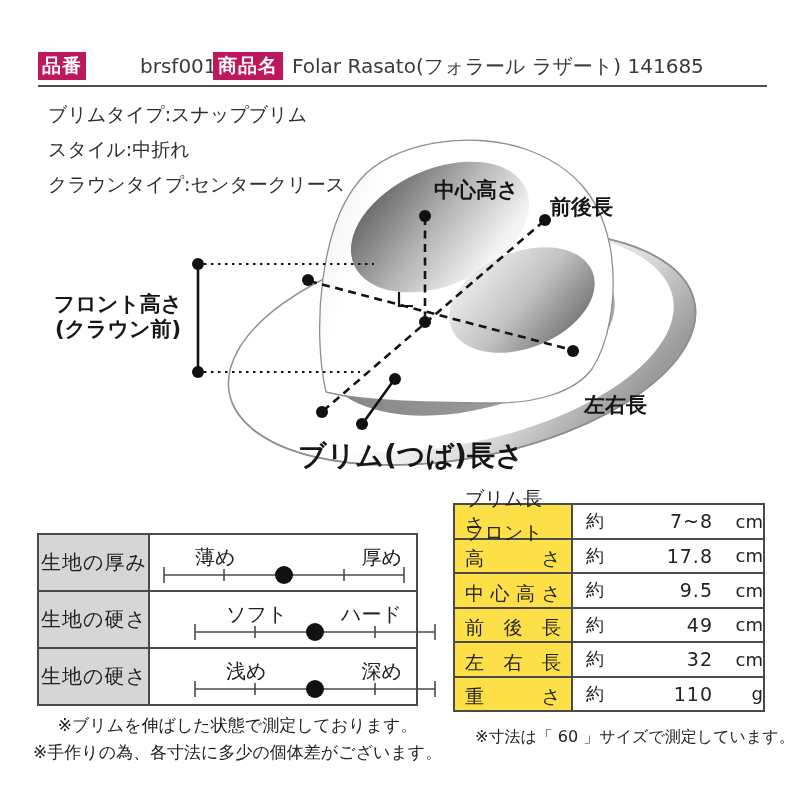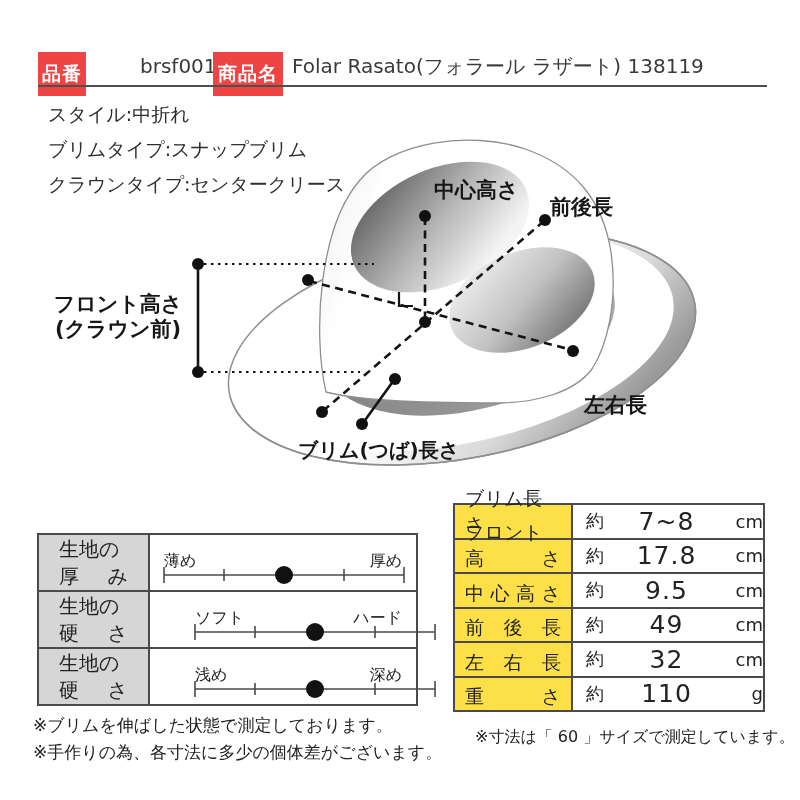--- a/index.html
+++ b/index.html
@@ -2,21 +2,21 @@
 <html><head>
 <meta charset="utf-8">
 <style>
   html,body{margin:0;padding:0;background:#fff;}
   .page{
     position:relative;width:800px;height:800px;background:#fff;overflow:hidden;
     font-family:"DejaVu Sans","Liberation Sans",sans-serif;color:#2e2e2e;
   }
   
   .hdr-tag{
-    position:absolute;height:44px;background:#ef4444;color:#fff;
+    position:absolute;height:28px;background:#be185d;color:#fff;
     display:flex;align-items:center;justify-content:center;
     font-size:19px;font-weight:600;letter-spacing:1px;
   }
   .hdr-val{
     position:absolute;top:52px;height:28px;display:flex;align-items:center;
     font-size:20px;color:#3a3a3a;white-space:nowrap;
   }
   .hdr-rule{position:absolute;left:38px;top:85px;width:729px;height:2px;background:#4f4f4f;}
   
   .specs{position:absolute;left:48px;top:102px;font-size:19px;color:#2e2e2e;}
@@ -28,65 +28,65 @@
   
   .scale-table{
     position:absolute;left:37px;top:533px;width:381px;
     border:2px solid #4a4a4a;box-sizing:border-box;background:#fff;
   }
   .s-row{display:flex;height:55px;}
   .s-row + .s-row{border-top:2px solid #4a4a4a;gap:31px;}
   .s-label{
     width:111px;background:#d6d6d6;border-right:2px solid #4a4a4a;
     display:flex;align-items:center;box-sizing:border-box;
-    font-size:20px;color:#222;padding:0 20px;
+    font-size:20px;color:#222;padding:0 2px;
   }
   .jl{display:inline-block;width:100%;text-align-last:justify;}
   .s-cell{flex:1;position:relative;}
-  .minl,.maxl{position:absolute;top:16px;font-size:16px;color:#222;}
+  .minl,.maxl{position:absolute;top:9px;font-size:20px;color:#222;margin-left:31px;}
   .minl{left:14px;} .maxl{right:14px;}
   .s-cell svg{position:absolute;left:10px;bottom:2px;}
   
   .meas-table{
     position:absolute;left:453px;top:503px;width:312px;
     border:2px solid #4a4a4a;box-sizing:border-box;background:#fff;
   }
   .m-row{display:flex;height:32.5px;}
   .m-row + .m-row{border-top:2px solid #4a4a4a;}
   .m-label{
     width:118px;background:#fde047;border-right:2px solid #4a4a4a;
     display:flex;align-items:flex-end;box-sizing:border-box;
     font-size:19px;color:#222;padding:0 10px;
   }
   .m-val{flex:1;display:flex;align-items:center;font-size:19px;color:#222;}
   .m-val .approx{width:34px;padding-left:13px;font-size:18px;}
-  .m-val .num{flex:1;text-align:center;font-size:25px;letter-spacing:1px;}
+  .m-val .num{flex:1;text-align:right;font-size:19px;letter-spacing:1px;}
   .m-val .unit{width:50px;text-align:right;font-size:18px;}
   
-  .notes-left{position:absolute;left:33px;top:712px;font-size:17px;color:#222;line-height:27px;white-space:nowrap;}
+  .notes-left{position:absolute;left:33px;top:712px;font-size:17px;color:#222;line-height:27px;white-space:nowrap;text-align:center;}
   .note-right{position:absolute;left:475px;top:727px;font-size:16px;color:#222;white-space:nowrap;}
 </style>
 </head>
 <body>
 
 <div class="page">
 
   <div class="hdr-tag" style="left:38px;top:52px;width:48px;">
     <span>品番</span>
   </div>
   <div class="hdr-val" style="left:96px;margin-left:44px;">brsf001</div>
   <div class="hdr-tag" style="left:213px;top:52px;width:70px;font-family:Liberation Serif, serif;">
     <span>商品名</span>
   </div>
-  <div class="hdr-val" style="left:292px;">Folar Rasato(フォラール ラザート) 138119</div>
+  <div class="hdr-val" style="left:292px;">Folar Rasato(フォラール ラザート) 141685</div>
   <div class="hdr-rule"></div>
 
   <div class="specs">
+    <div>ブリムタイプ:スナップブリム</div>
     <div>スタイル:中折れ</div>
-    <div>ブリムタイプ:スナップブリム</div>
     <div>クラウンタイプ:センタークリース</div>
   </div>
 
   <svg class="hat-svg" width="800" height="800" viewBox="0 0 800 800">
     <defs>
       <linearGradient id="gBrim" x1="0" y1="0" x2="1" y2="0.6">
         <stop offset="0" stop-color="#ffffff"></stop>
         <stop offset="0.55" stop-color="#ffffff"></stop>
         <stop offset="0.8" stop-color="#d9d9d9"></stop>
         <stop offset="1" stop-color="#9a9a9a"></stop>
@@ -164,21 +164,21 @@
     </g>
   </svg>
 
   <div class="dlabel" style="left:434px;top:176px;">中心高さ</div>
   <div class="dlabel" style="left:550px;top:193px;">前後長</div>
   <div class="dlabel two" style="left:38px;top:292px;">
     <span>フロント高さ</span><br>
     <span>(クラウン前)</span>
   </div>
   <div class="dlabel" style="left:584px;top:391px;">左右長</div>
-  <div class="dlabel" style="left:298px;top:437px;font-size:20px;text-align:right;">ブリム(つば)長さ</div>
+  <div class="dlabel" style="left:298px;top:437px;font-size:28px;text-align:right;">ブリム(つば)長さ</div>
 
   <div class="scale-table">
 
     <div class="s-row">
       <div class="s-label">
           <span class="jl">生地の厚み</span>
         </div>
       <div class="s-cell">
         <span class="minl">薄め</span>
         <span class="maxl">厚め</span>

